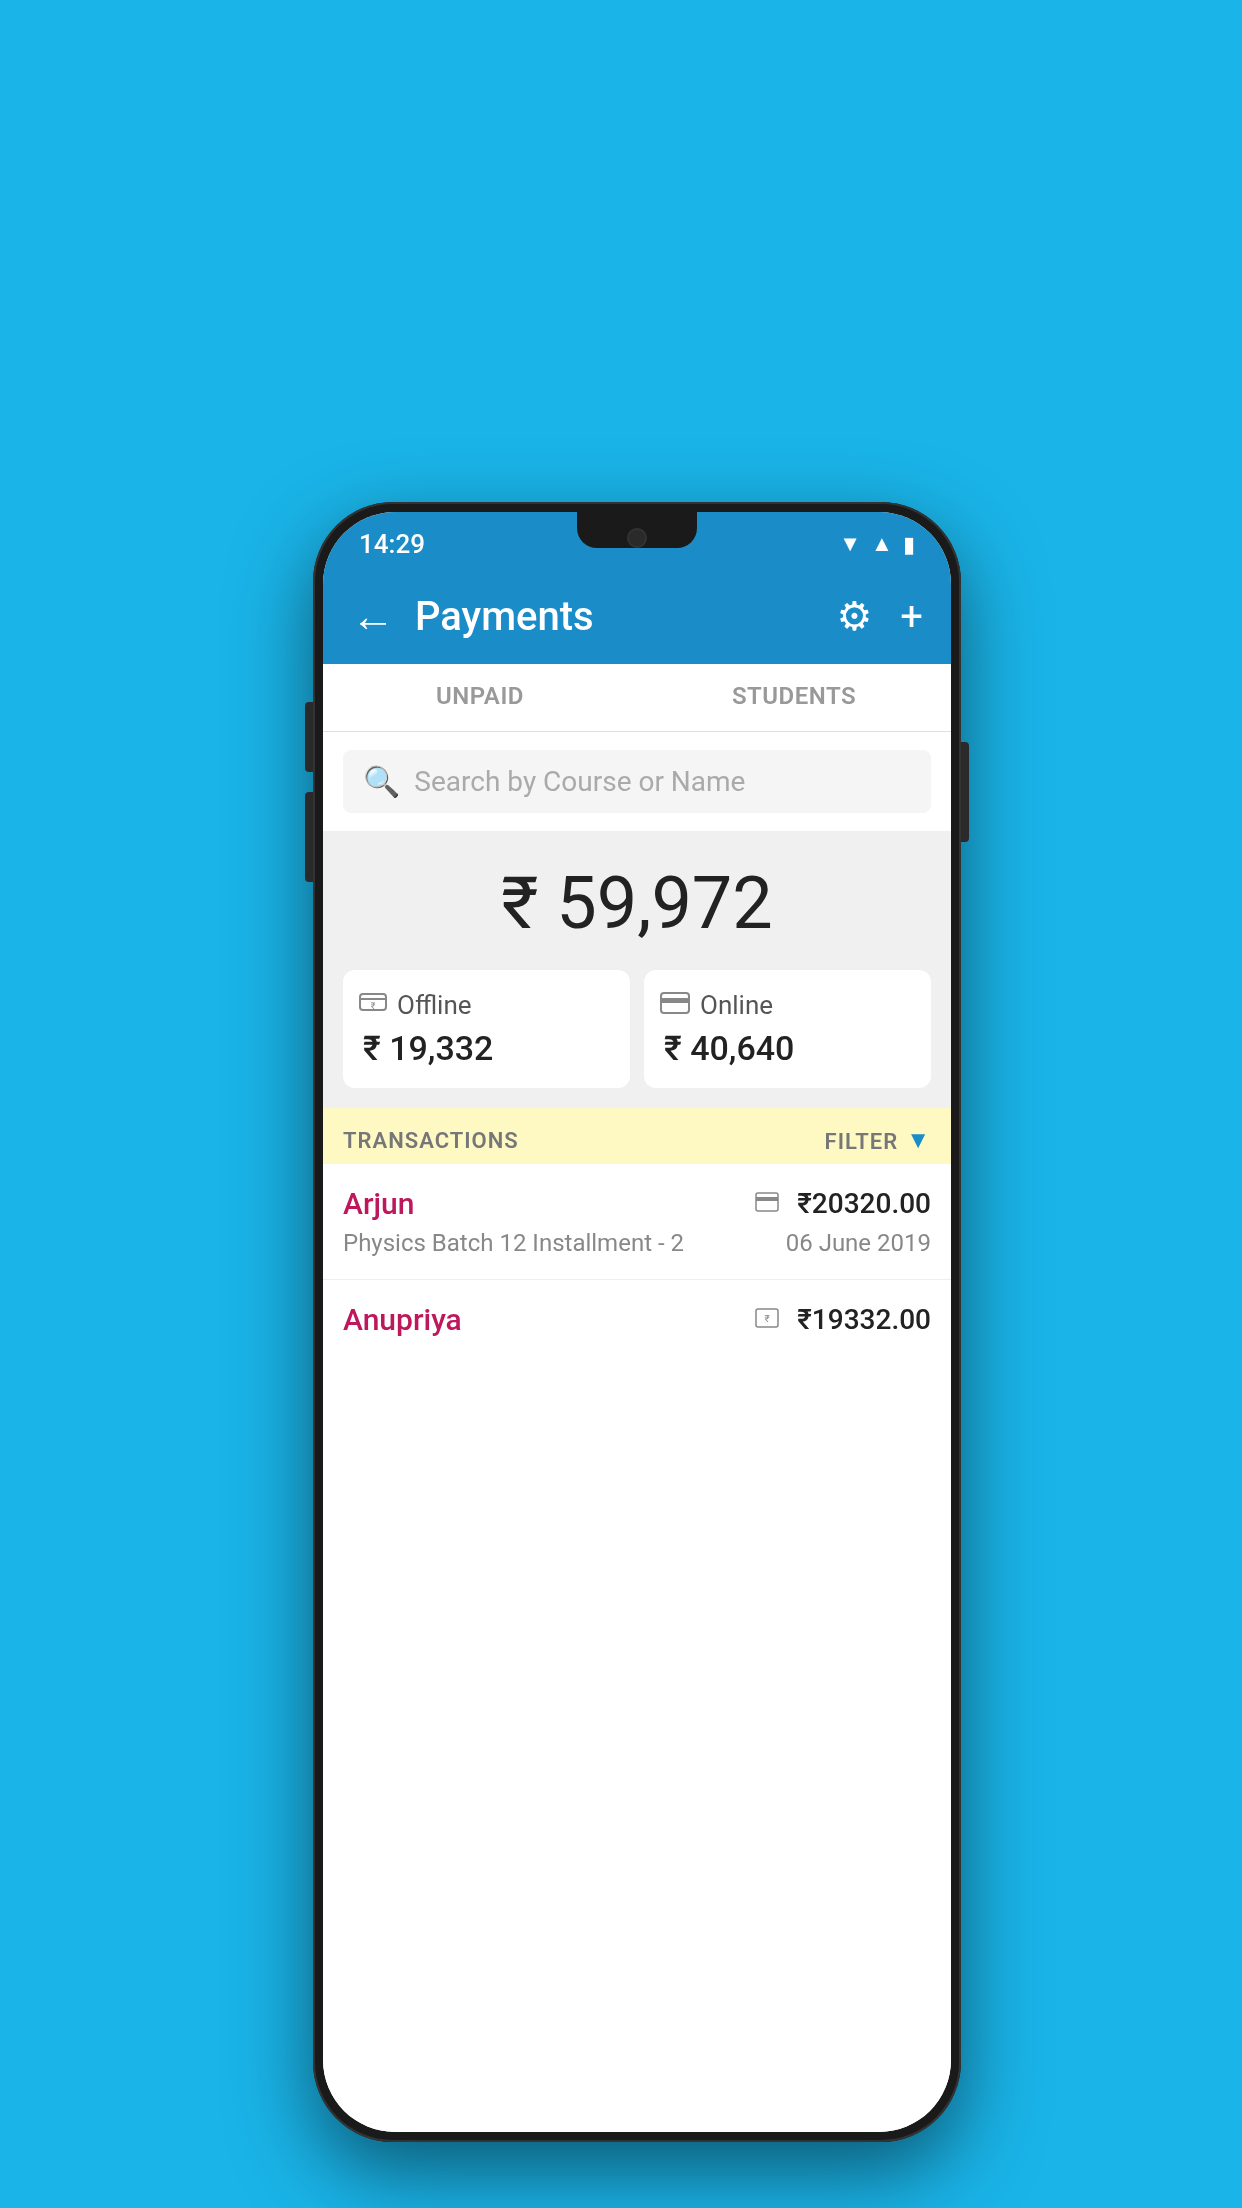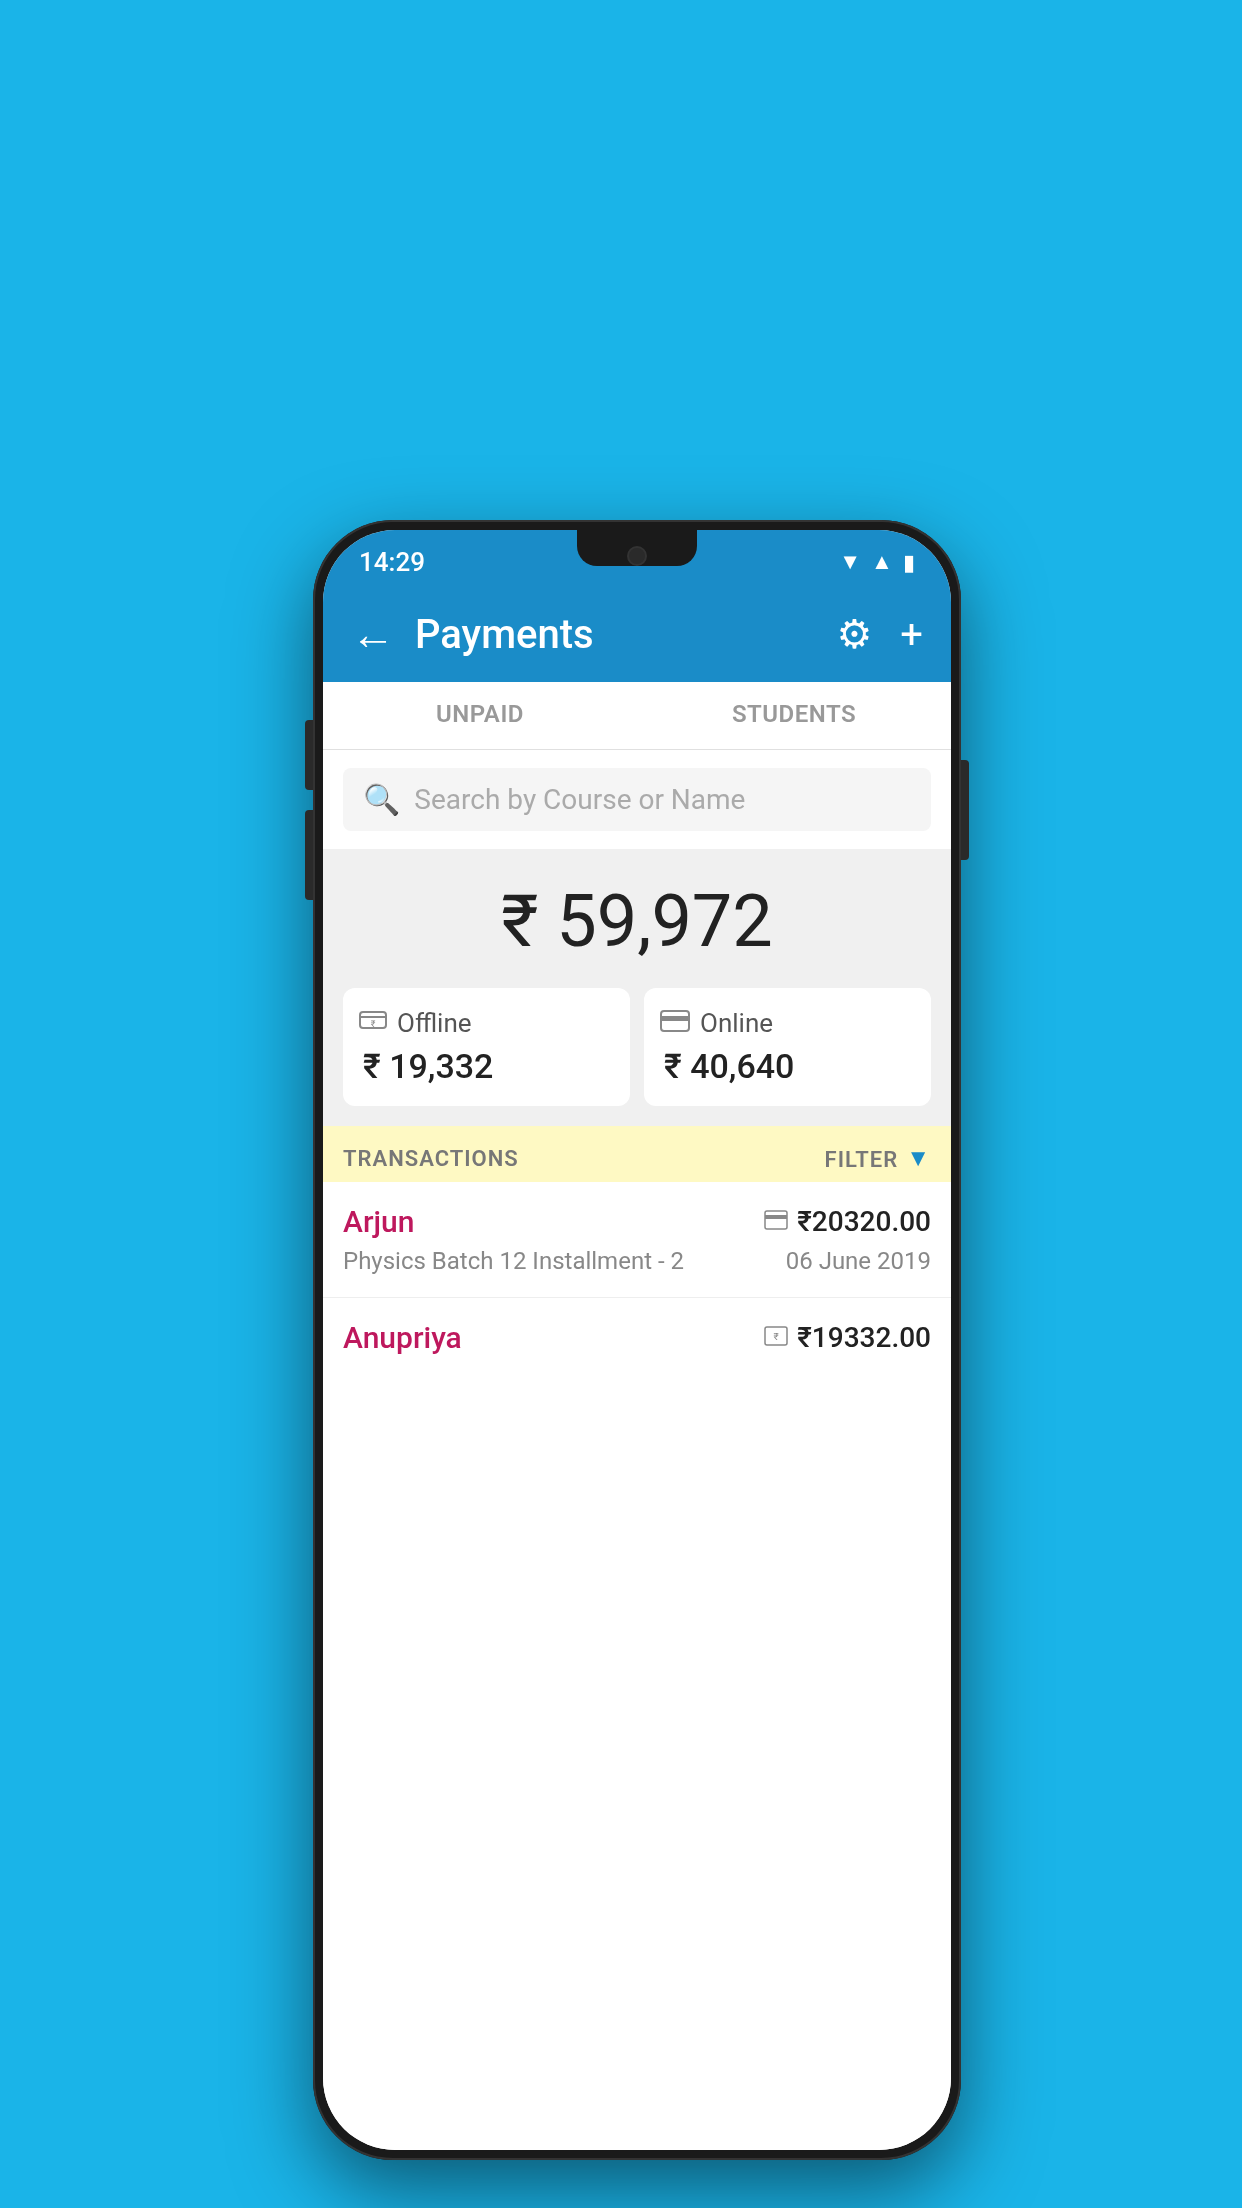--- a/index.html
+++ b/index.html
@@ -49,21 +49,21 @@
 
     .bubble-subtitle {
       font-size: 42px;
       color: #777;
       font-weight: 400;
     }
 
     
     .phone-wrapper {
       position: absolute;
-      top: 520px;
+      top: 502px;
       left: 50%;
       transform: translateX(-50%);
       width: 680px;
       height: 1640px;
       padding-left: 32px;
     }
 
     .phone-shell {
       width: 100%;
       height: 100%;
@@ -381,21 +381,21 @@
 
     .student-name {
       font-size: 30px;
       font-weight: 500;
       color: #be185d;
     }
 
     .transaction-amount-wrap {
       display: flex;
       align-items: center;
-      gap: 9px;
+      gap: 18px;
     }
 
     .transaction-amount {
       font-size: 28px;
       font-weight: 500;
       color: #222;
     }
 
     .course-info {
       font-size: 24px;

